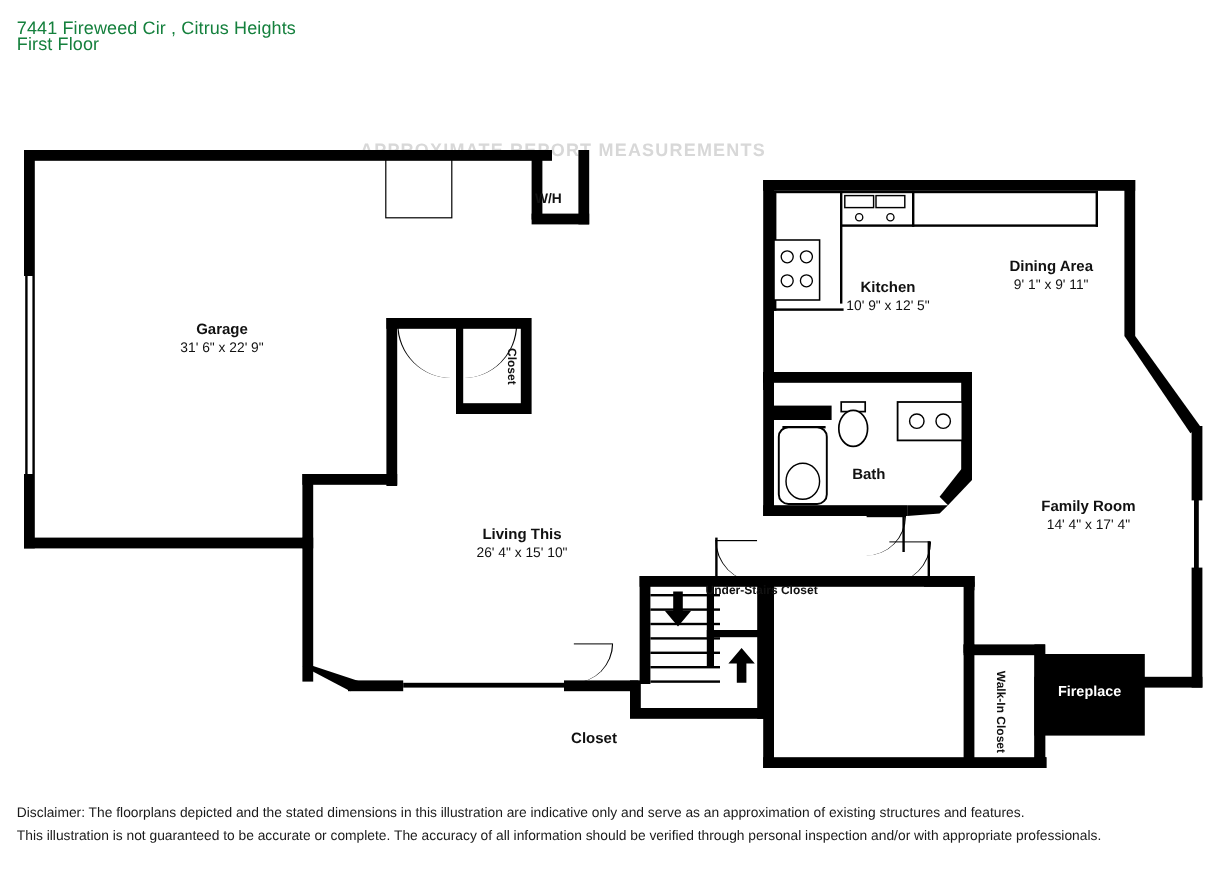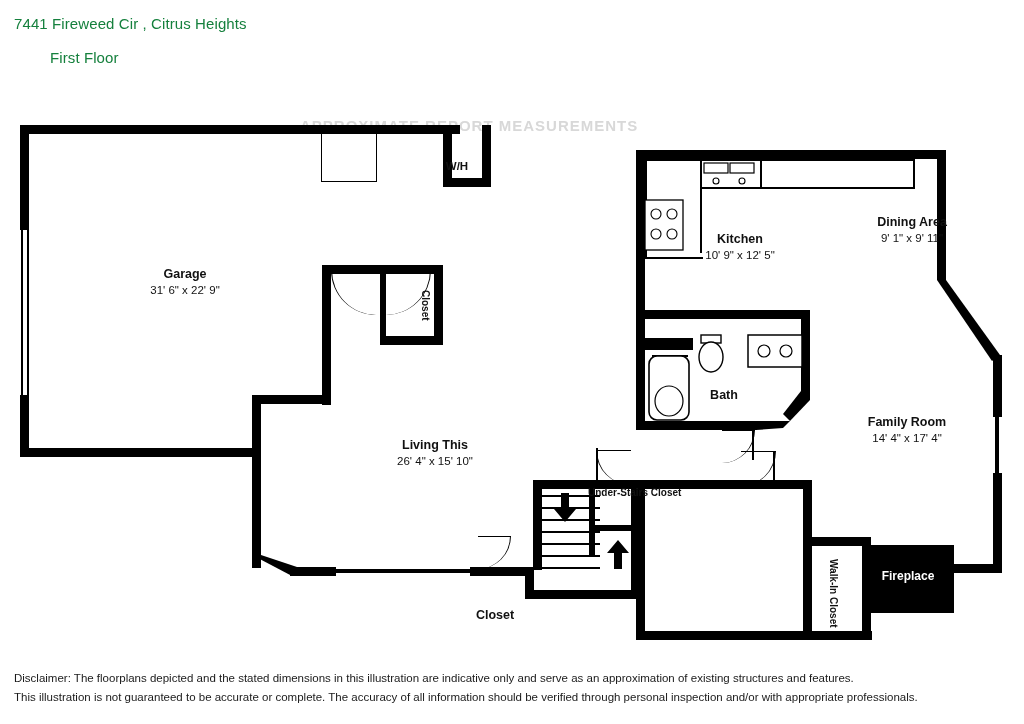--- a/index.html
+++ b/index.html
@@ -20,21 +20,21 @@
   }
   .addr {
     position: absolute;
     left: 14px;
     font-size: 15px;
     color: #15803d;
     letter-spacing: 0.1px;
     white-space: nowrap;
   }
   #addr-line { top: 15px; }
-  #floor-line { top: 49px; margin-left: 36px; }
+  #floor-line { top: 29px; }
 
   .disc {
     position: absolute;
     left: 14px;
     font-size: 11.5px;
     color: #1a1a1a;
     white-space: nowrap;
   }
   #disc1 { top: 672px; }
   #disc2 { top: 691px; }
@@ -291,21 +291,21 @@
       <span class="name">Garage</span>
       <span class="dim">31' 6" x 22' 9"</span>
     </div>
 
 
     <div class="lbl" style="left:660px; top:177px; width:160px;">
       <span class="name">Kitchen</span>
       <span class="dim">10' 9" x 12' 5"</span>
     </div>
 
-    <div class="lbl" style="left:832px; top:160px; width:160px;">
+    <div class="lbl" style="left:796px; top:160px; width:160px;">
       <span class="name">Dining Area</span>
       <span class="dim">9' 1" x 9' 11"</span>
     </div>
 
     <div class="lbl" style="left:664px; top:333px; width:120px;">
       <span class="name">Bath</span>
       <span class="dim"></span>
     </div>
 
     <div class="lbl" style="left:822px; top:360px; width:170px;">

